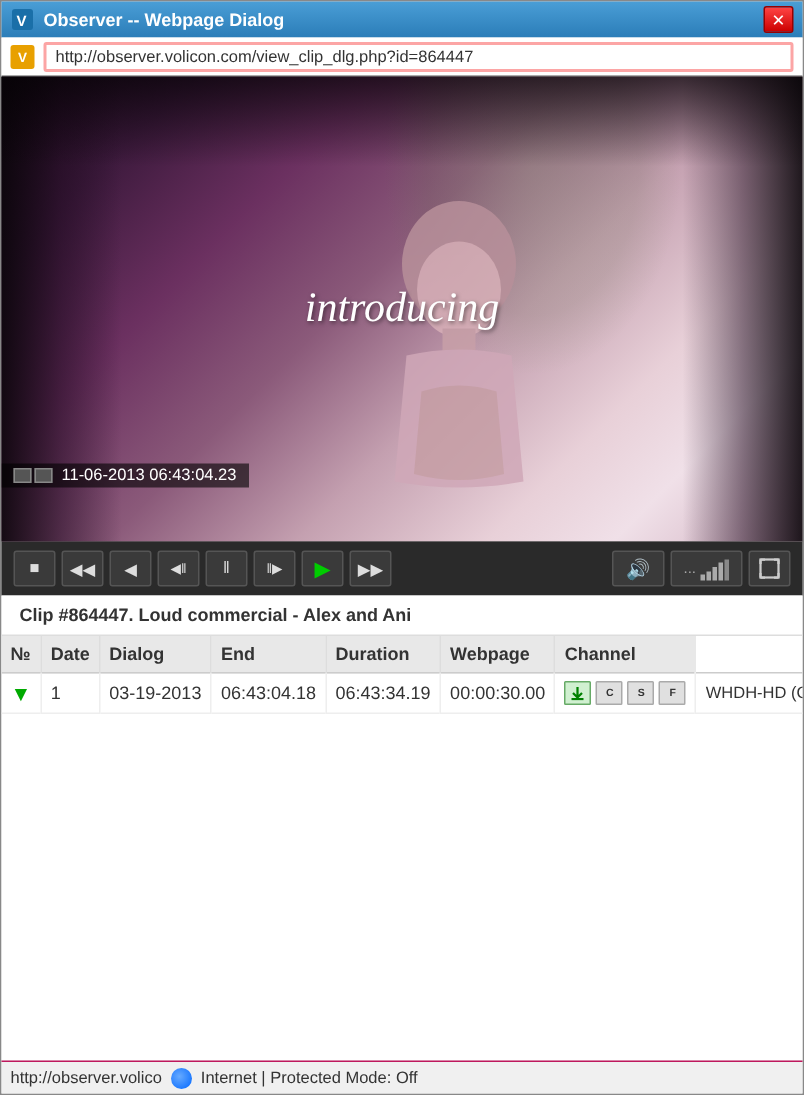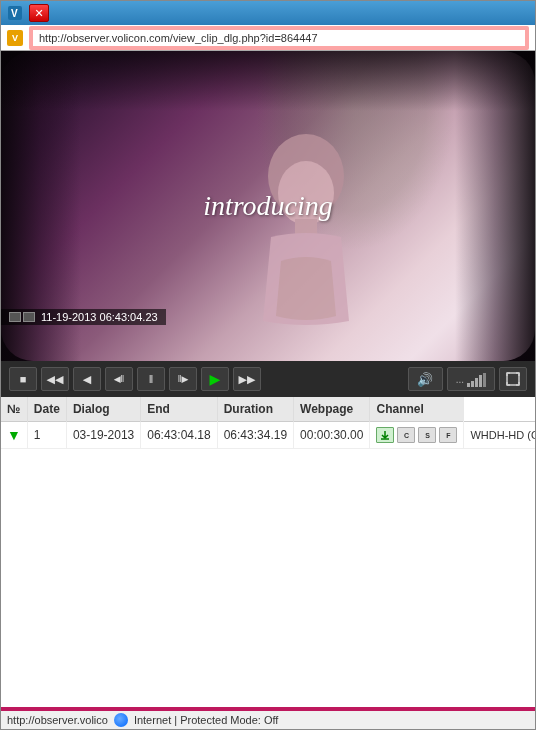--- a/index.html
+++ b/index.html
@@ -84,21 +84,21 @@
       align-items: center;
       justify-content: center;
       color: white;
       font-size: 9px;
       font-weight: bold;
       flex-shrink: 0;
     }
 
     .address-input {
       flex: 1;
-      border: 4px solid #fca5a5;
+      border: 2px solid #fca5a5;
       border-radius: 2px;
       padding: 2px 6px;
       font-size: 11px;
       color: #333;
       background: white;
       outline: none;
     }
 
     
     .video-container {
@@ -110,21 +110,20 @@
     }
 
     .video-frame {
       width: 100%;
       height: 100%;
       background: linear-gradient(135deg, #1a0a1a 0%, #3d1a3d 15%, #6b3060 30%, #8b5a7a 45%, #c4a0b0 60%, #e8d0d8 75%, #f0e0e8 85%, #d0b0c0 100%);
       position: relative;
       display: flex;
       align-items: center;
       justify-content: center;
-      border-radius: 32px;
     }
 
     
     .pillar-left {
       position: absolute;
       left: 0; top: 0; bottom: 0;
       width: 80px;
       background: linear-gradient(to right, rgba(10,5,10,0.9), rgba(30,10,30,0.5), transparent);
     }
 
@@ -349,21 +348,21 @@
     .export-btn.green-dl {
       background: #d0f0d0;
       border-color: #6a6;
       color: green;
     }
 
     
     .status-bar {
       height: 22px;
       background: #f0f0f0;
-      border-top: 4px solid #be185d;
+      border-top: 1px solid #be185d;
       display: flex;
       align-items: center;
       padding: 0 6px;
       gap: 6px;
       font-size: 11px;
       color: #333;
       flex-shrink: 0;
     }
 
     .status-globe {
@@ -379,20 +378,21 @@
 
 <div class="window">
 
   <div class="title-bar">
     <div class="title-bar-icon">
       <svg width="16" height="16" viewBox="0 0 16 16">
         <rect x="1" y="1" width="14" height="14" rx="2" fill="#1a6fa8"></rect>
         <text x="4" y="12" fill="white" font-size="10" font-weight="bold">V</text>
       </svg>
     </div>
+    <span class="title-bar-text">Observer -- Webpage Dialog</span>
     <div class="title-bar-buttons">
       <div class="tb-btn">✕</div>
     </div>
   </div>
 
   <div class="address-bar">
     <div class="addr-icon">
       <span>V</span>
     </div>
     <input class="address-input" type="text" value="http://observer.volicon.com/view_clip_dlg.php?id=864447" style="">
@@ -420,21 +420,21 @@
       </svg>
 
       <div class="overlay-text">introducing</div>
     </div>
 
     <div class="timestamp-bar">
       <div class="ts-icons">
         <span class="ts-icon-sq"></span>
         <span class="ts-icon-sq"></span>
       </div>
-      <span>11-19-2013  06:43:04.23</span>
+      <span>11-06-2013  06:43:04.23</span>
     </div>
   </div>
 
   <div class="player-controls">
     <div class="ctrl-btn">■</div>
     <div class="ctrl-btn">◀◀</div>
     <div class="ctrl-btn">◀</div>
     <div class="ctrl-btn" style="font-size:9px;">◀‖</div>
     <div class="ctrl-btn">‖</div>
     <div class="ctrl-btn" style="font-size:9px;">‖▶</div>
@@ -460,20 +460,21 @@
 
     <div class="fullscreen-btn">
       <svg width="14" height="14" viewBox="0 0 14 14">
         <rect x="1" y="1" width="12" height="12" fill="none" stroke="#ccc" stroke-width="1.5"></rect>
         <path d="M1,1 L4,1 M1,1 L1,4 M10,1 L13,1 M13,1 L13,4 M1,10 L1,13 M1,13 L4,13 M13,10 L13,13 M10,13 L13,13" stroke="#ccc" stroke-width="1.5" fill="none"></path>
       </svg>
     </div>
   </div>
 
   <div class="info-area">
+    <div class="clip-title">Clip #864447.  Loud commercial - Alex and Ani</div>
 
     <table class="clip-table">
       <thead>
         <tr>
           <th>№</th>
           <th>Date</th>
           <th>Dialog</th>
           <th>End</th>
           <th>Duration</th>
           <th>Webpage</th>

